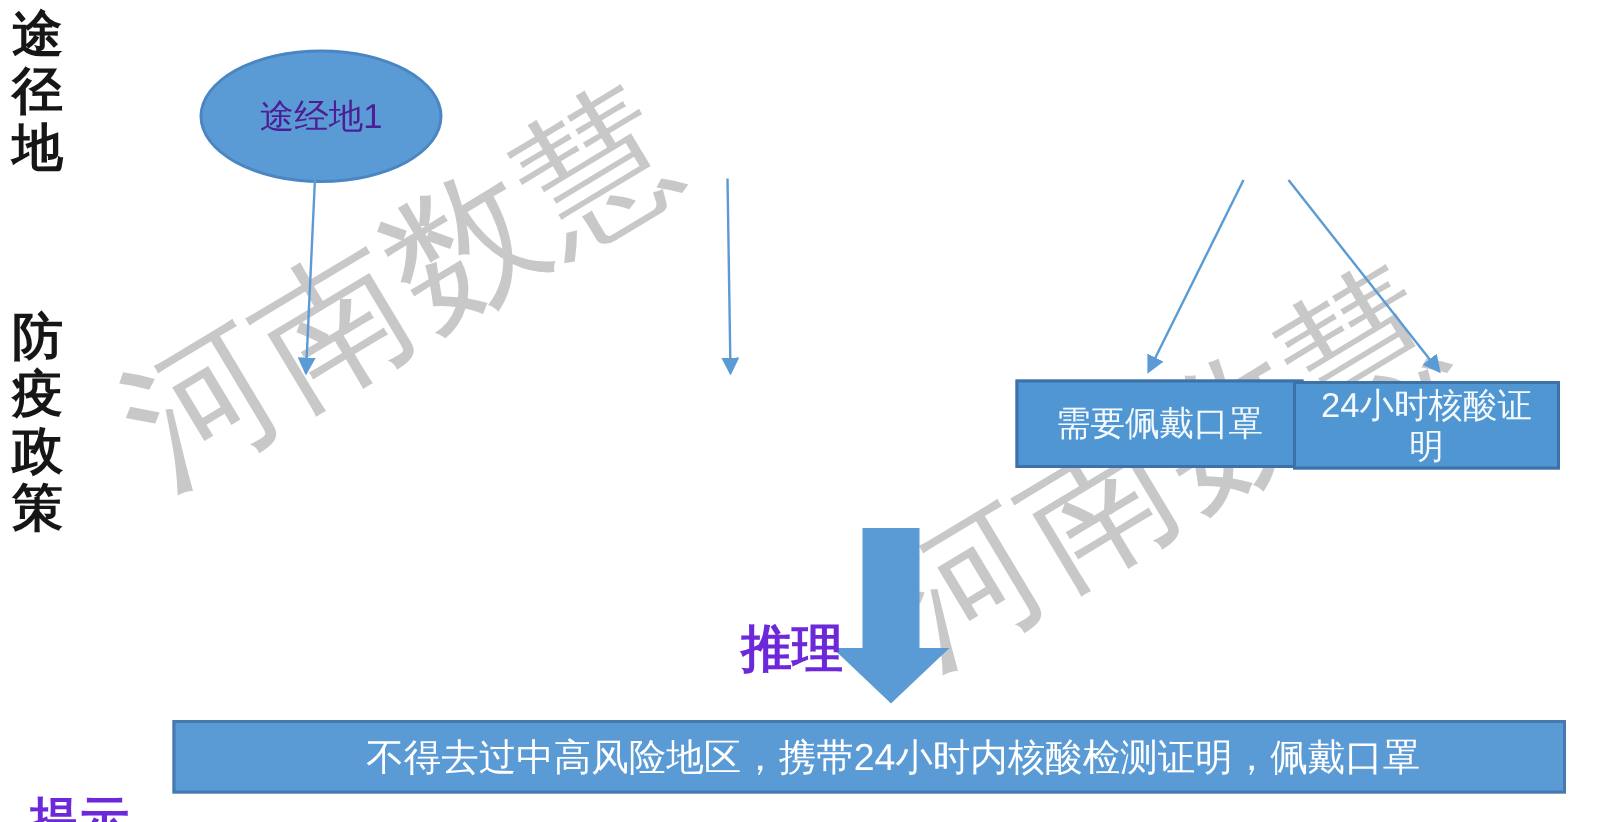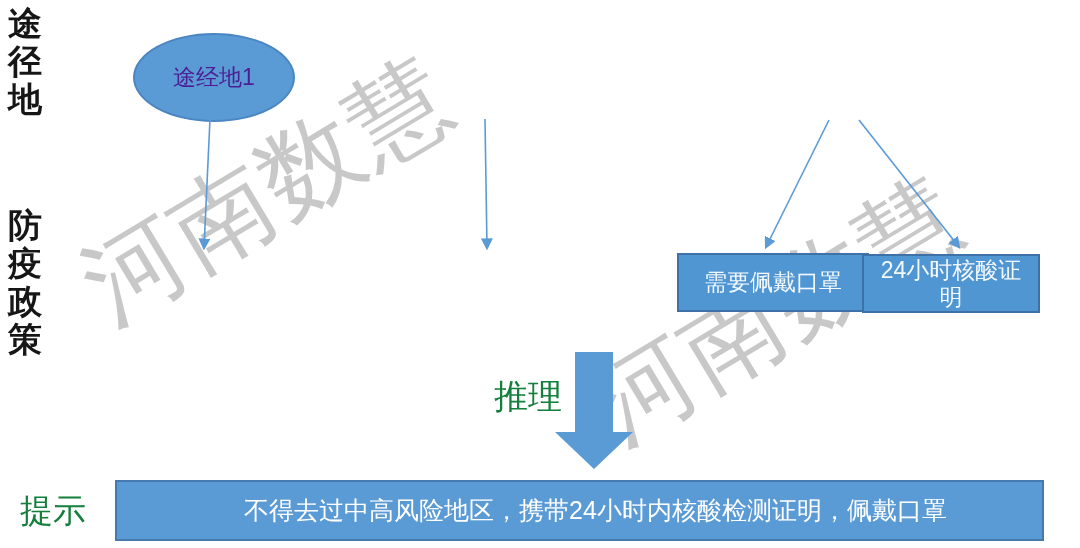--- a/index.html
+++ b/index.html
@@ -30,23 +30,24 @@
     z-index:3;
     color:#161616;
     font-weight:bold;
   }
   .vlabel .ch{font-size:34px;line-height:38px;text-align:left;}
   .vlabel-top{left:8px;top:4px;}
   .vlabel-mid{left:8px;top:206px;}
   .hlabel{
     position:absolute;
     z-index:3;
-    color:#15803d;
-    font-weight:normal;
+    color:#6d28d9;
+    font-weight:bold;
     font-size:33px;
+    margin-top:36px;
   }
   .label-tip{left:20px;top:489px;}
   .label-inference{left:494px;top:374px;font-size:34px;}
   
   .ellipse{
     position:absolute;
     z-index:2;
     background:#5b9bd5;
     border:2px solid #4a86c2;
     border-radius:50%;
@@ -71,21 +72,21 @@
   }
   .pbox .inner{max-width:152px;}
   .b1{left:117px;top:255px;width:176px;height:57px;}
   .b2{left:400px;top:254px;width:177px;height:59px;}
   .b3{left:677px;top:253px;width:192px;height:59px;}
   .b4{left:862px;top:254px;width:178px;height:59px;}
   
   .result-bar{
     position:absolute;
     z-index:2;
-    left:115px;top:480px;width:929px;height:61px;
+    left:115px;top:480px;width:929px;height:49px;
     background:#5b9bd5;
     border:2px solid #4679ae;
     box-sizing:border-box;
     display:flex;align-items:center;justify-content:center;
     color:#ffffff;
     font-size:25px;
     padding-left:32px;
   }
   
   .overlay{

